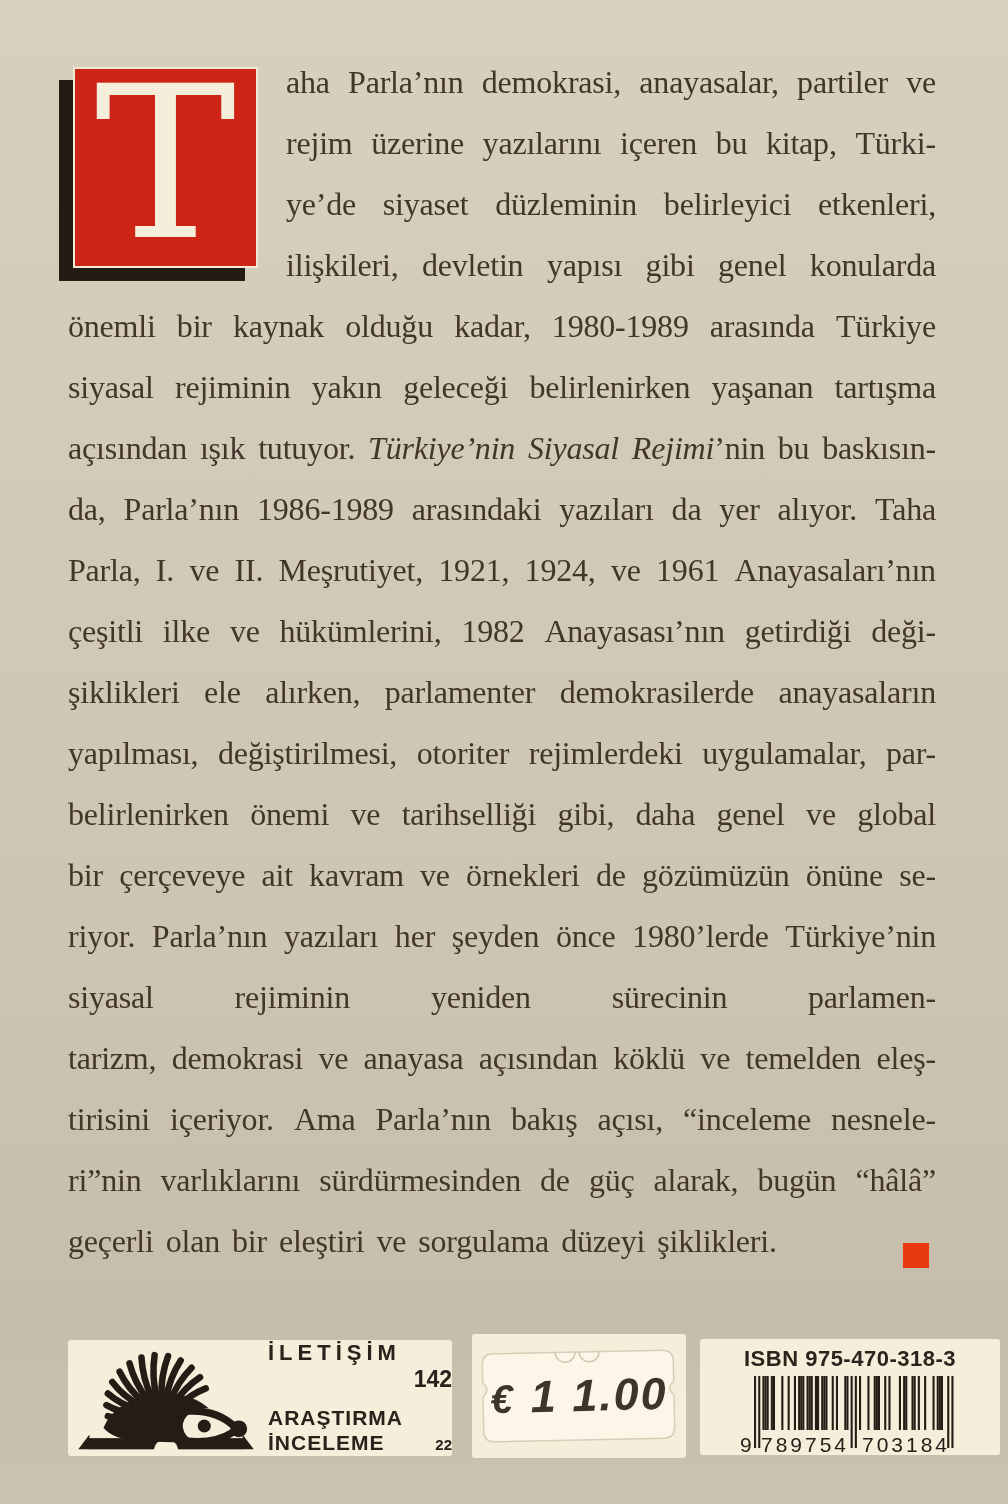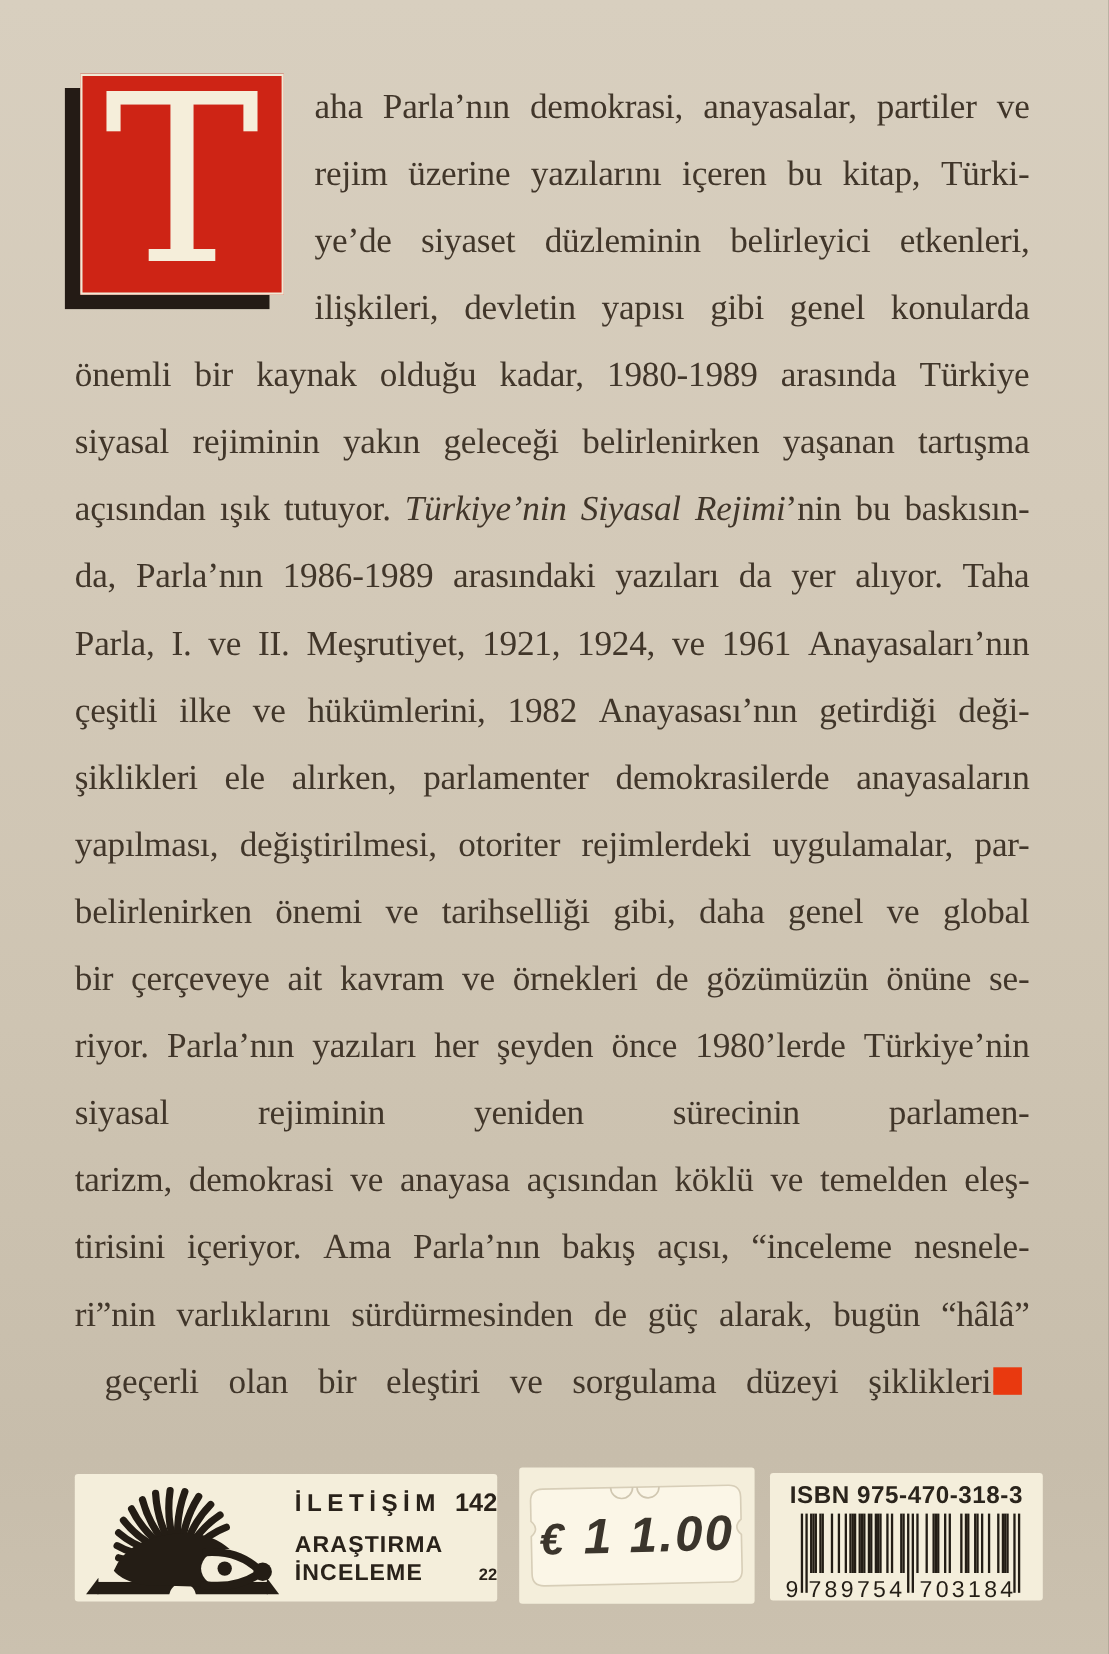--- a/index.html
+++ b/index.html
@@ -8,44 +8,44 @@
     background:linear-gradient(180deg,#d8cfbf 0%,#d4cab9 30%,#cec4b2 62%,#c7bdab 88%,#cbc1af 100%);
     font-family:"Liberation Serif",serif;
   }
   
   .dropcap-shadow{position:absolute;left:59px;top:80px;width:186px;height:201px;background:#241b15;}
   .dropcap-box{position:absolute;left:73px;top:67px;width:185px;height:201px;background:#ce2415;
     display:flex;align-items:center;justify-content:center;box-shadow:0 0 0 2px #f0e9d6 inset;}
   .dropcap-box .letter{font-family:"DejaVu Serif",serif;font-size:212px;line-height:1;
     color:#f5eeda;transform:translateY(-4px);}
   
-  .paragraph{position:absolute;left:68px;top:66px;width:868px;color:#41362a;
+  .paragraph{position:absolute;left:68px;top:52px;width:868px;color:#41362a;
     font-size:32px;letter-spacing:-0.2px;}
   .line{display:flex;justify-content:space-between;align-items:center;height:61px;}
   .line.indent{margin-left:218px;}
-  .line.last{justify-content:center;gap:27px;}
+  .line.last{justify-content:flex-start;gap:12px;}
   .line .it{font-style:italic;}
   .end-mark{position:absolute;left:903px;top:1243px;width:26px;height:25px;background:#e9390f;}
   
   .panel{position:absolute;background:#f4eedb;border-radius:3px;color:#29221a;}
   .publisher{left:68px;top:1340px;width:384px;height:116px;display:flex;align-items:center;}
   .publisher svg{flex:0 0 auto;margin-left:6px;}
   .pub-text{margin-left:10px;width:186px;font-family:"Liberation Sans",sans-serif;font-weight:700;}
-  .pub-row1{display:flex;align-items:baseline;font-size:22px;letter-spacing:5px;margin-bottom:12px;}
+  .pub-row1{display:flex;align-items:baseline;font-size:22px;letter-spacing:5px;margin-bottom:12px;flex-direction:column;}
   .pub-row1 .num{margin-left:auto;letter-spacing:0;font-size:23px;}
   .pub-row2{font-size:21px;letter-spacing:1px;line-height:25px;}
   .pub-row3{display:flex;align-items:baseline;font-size:21px;letter-spacing:1px;line-height:25px;text-align:right;}
   .pub-row3 .num{margin-left:auto;letter-spacing:0;font-size:15px;}
   .price{left:472px;top:1334px;width:214px;height:124px;}
   .price svg{position:absolute;left:0;top:0;}
   .price-text{position:absolute;left:0;right:0;top:36px;text-align:center;
     font-family:"Liberation Sans",sans-serif;font-style:italic;font-weight:700;
     font-size:45px;color:#3b352c;letter-spacing:2px;transform:rotate(-1.5deg);}
   .price-text .cur{margin-right:16px;font-size:40px;}
-  .isbn{left:700px;top:1339px;width:248px;height:116px;text-align:center;}
+  .isbn{left:700px;top:1339px;width:300px;height:116px;text-align:center;}
   .isbn-label{margin-top:7px;font-family:"Liberation Sans",sans-serif;font-weight:600;
     font-size:22px;letter-spacing:0.5px;color:#2a241c;}
   .isbn svg{display:block;margin:2px auto 0;}
 </style>
 </head>
 <body>
 
 <div class="cover">
 
   <div class="dropcap-shadow"></div>

